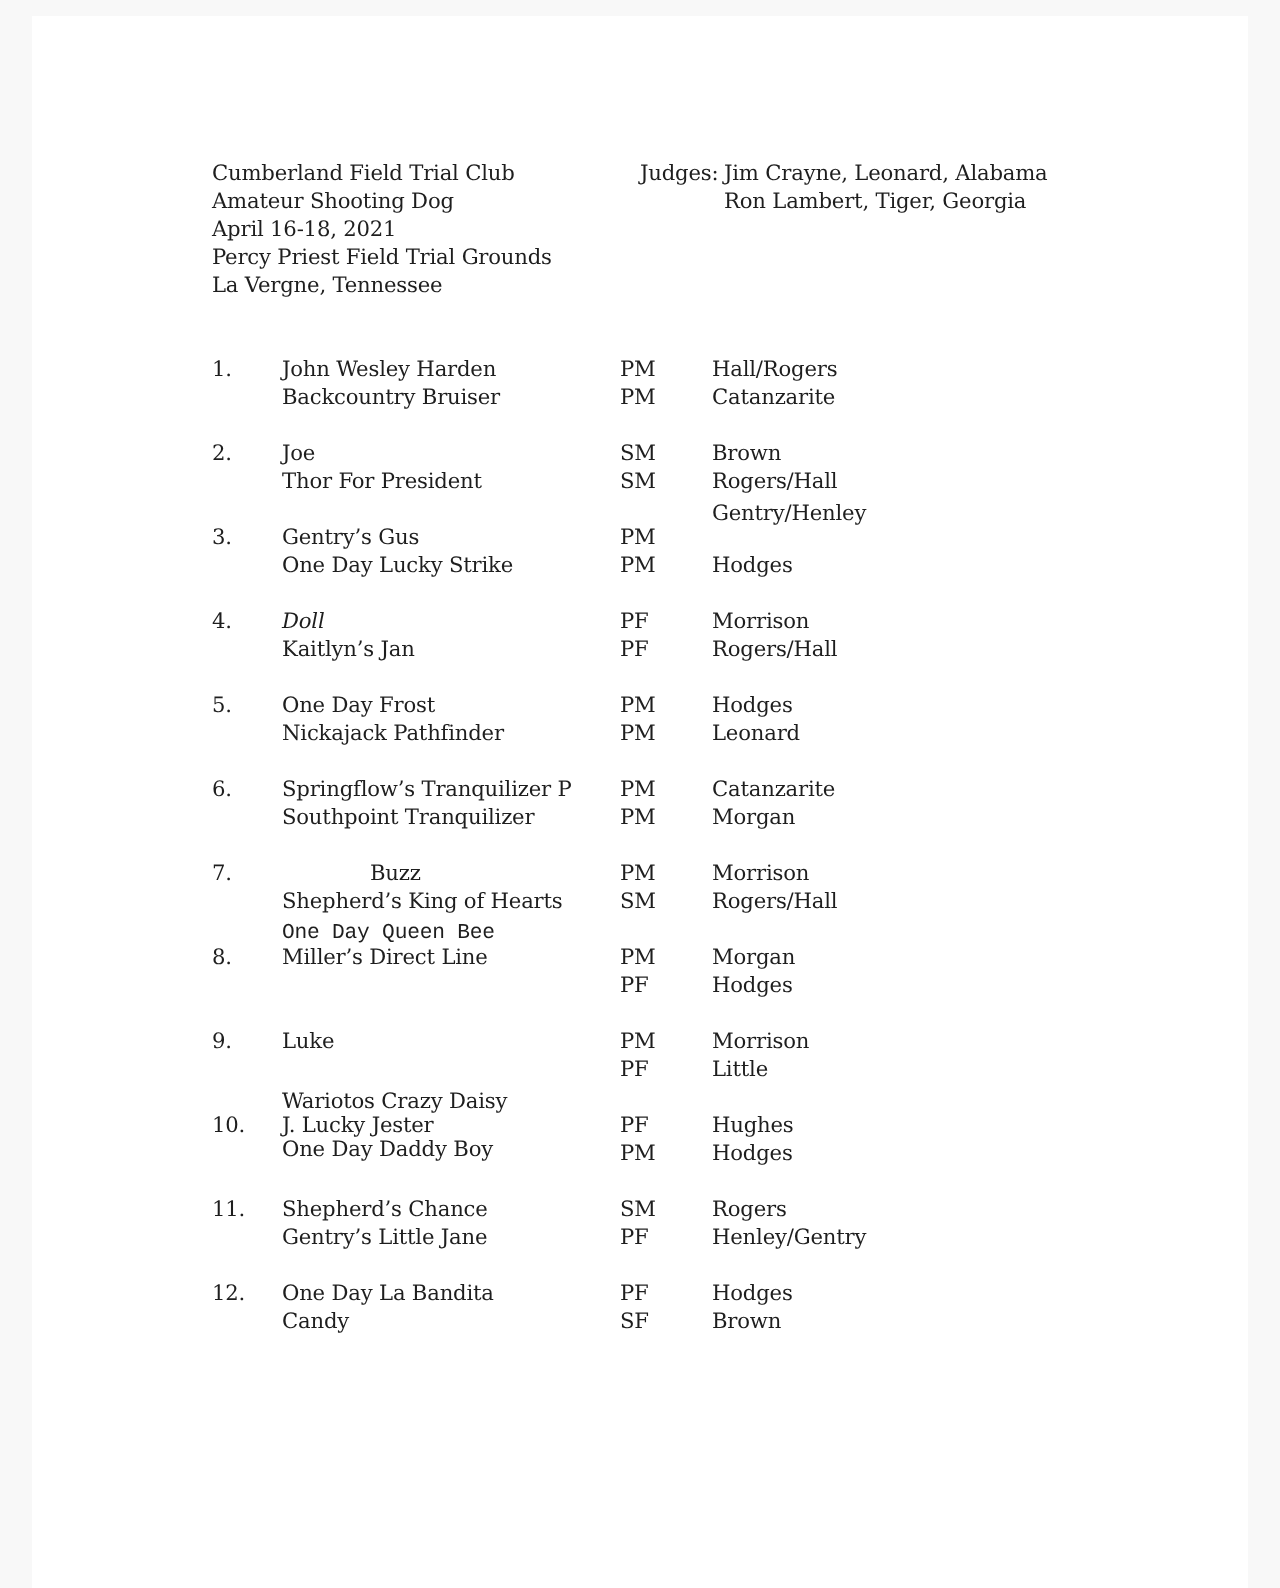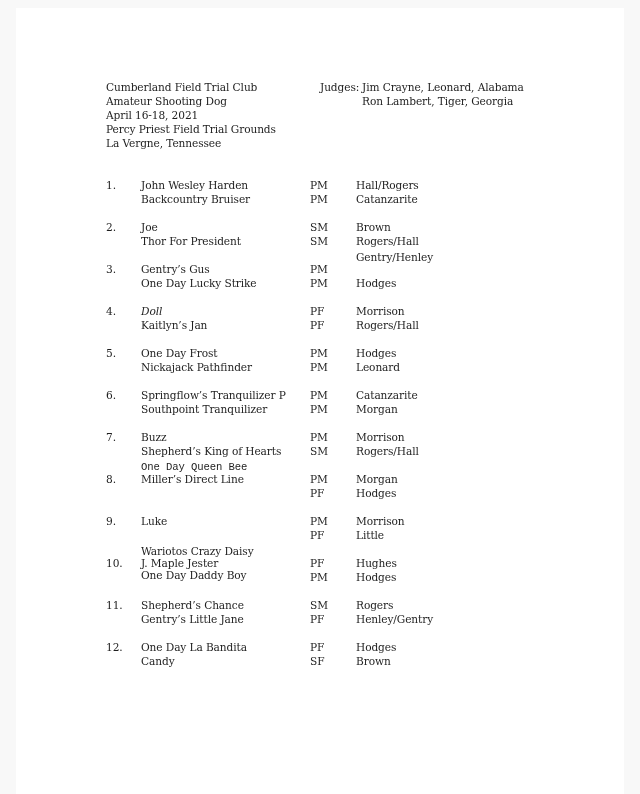--- a/index.html
+++ b/index.html
@@ -131,21 +131,21 @@
         </div>
         <div>
           <div class="txt dog-name" style="top: 394px;">Southpoint Tranquilizer</div>
           <div class="txt dog-code" style="top: 394px;">PM</div>
           <div class="txt handler" style="top: 394px;">Morgan</div>
         </div>
       </div>
       <div>
         <div class="txt entry-num" style="top: 422px;">7.</div>
         <div>
-          <div class="txt dog-name" style="top: 422px;">Buzz</div>
+          <div class="txt dog-name" style="top: 422px; margin-left: 44px;">Buzz</div>
           <div class="txt dog-code" style="top: 422px;">PM</div>
           <div class="txt handler" style="top: 422px;">Morrison</div>
         </div>
         <div>
           <div class="txt dog-name" style="top: 436px;">Shepherd’s King of Hearts</div>
           <div class="txt dog-code" style="top: 436px;">SM</div>
           <div class="txt handler" style="top: 436px;">Rogers/Hall</div>
         </div>
       </div>
       <div>
@@ -170,21 +170,21 @@
         </div>
         <div>
           <div class="txt dog-name" style="top: 520px; margin-top: 16px;">Wariotos Crazy Daisy</div>
           <div class="txt dog-code" style="top: 520px;">PF</div>
           <div class="txt handler" style="top: 520px;">Little</div>
         </div>
       </div>
       <div>
         <div class="txt entry-num" style="top: 548px;">10.</div>
         <div>
-          <div class="txt dog-name" style="top: 548px;">J. Maple Jester</div>
+          <div class="txt dog-name" style="top: 548px;">J. Lucky Jester</div>
           <div class="txt dog-code" style="top: 548px;">PF</div>
           <div class="txt handler" style="top: 548px;">Hughes</div>
         </div>
         <div>
           <div class="txt dog-name" style="top: 560px;">One Day Daddy Boy</div>
           <div class="txt dog-code" style="top: 562px;">PM</div>
           <div class="txt handler" style="top: 562px;">Hodges</div>
         </div>
       </div>
       <div>

